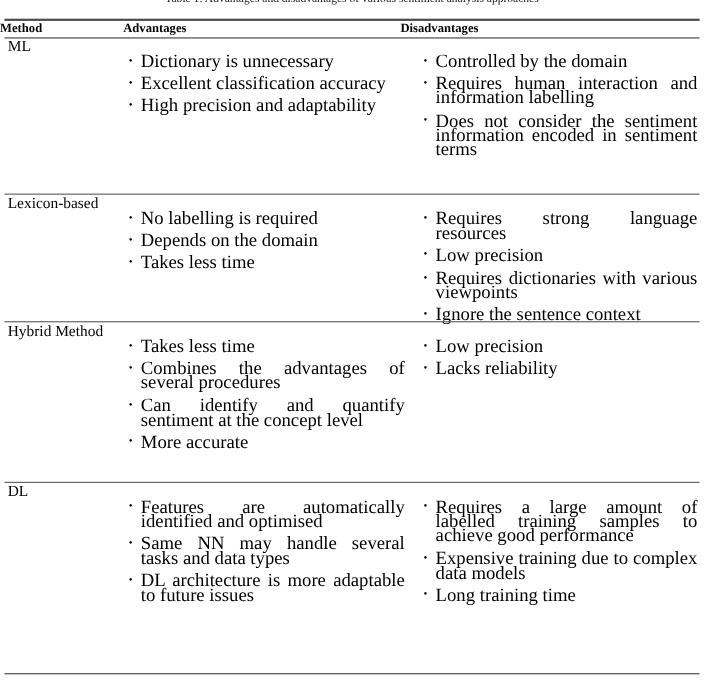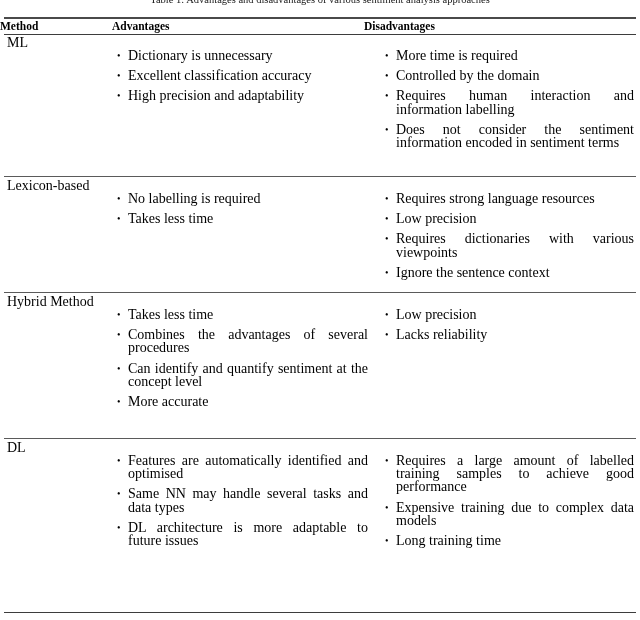--- a/index.html
+++ b/index.html
@@ -76,21 +76,21 @@
 
   ul.blist {
     margin: 0;
     padding: 0;
     list-style: none;
   }
   ul.blist li {
     position: relative;
     padding-left: 12px;
     margin-bottom: 7px;
-    font-size: 14px;
+    font-size: 17px;
     line-height: 13.2px;
     text-align: justify;
     -webkit-hyphens: auto;
     hyphens: auto;
   }
   ul.blist li:last-child { margin-bottom: 0; }
   ul.blist li::before {
     content: "\2022";
     position: absolute;
     left: 1px;
@@ -128,23 +128,20 @@
             <span class="txt">Excellent classification accuracy</span>
           </li>
         <li>
             <span class="txt">High precision and adaptability</span>
           </li>
       </ul>
     </div>
     <div class="col col-dis">
       <ul class="blist">
         <li>
-            <span class="txt">More time is required</span>
-          </li>
-        <li>
             <span class="txt">Controlled by the domain</span>
           </li>
         <li>
             <span class="txt">Requires human interaction and information labelling</span>
           </li>
         <li>
             <span class="txt">Does not consider the sentiment information encoded in sentiment terms</span>
           </li>
       </ul>
     </div>
@@ -153,20 +150,23 @@
   <div class="rule" style="top:176px;"></div>
 
   <div class="row" style="top:179px;">
     <span class="method">Lexicon-based</span>
     <div class="col col-adv">
       <ul class="blist">
         <li>
             <span class="txt">No labelling is required</span>
           </li>
         <li>
+            <span class="txt">Depends on the domain</span>
+          </li>
+        <li>
             <span class="txt">Takes less time</span>
           </li>
       </ul>
     </div>
     <div class="col col-dis">
       <ul class="blist">
         <li>
             <span class="txt">Requires strong language resources</span>
           </li>
         <li>

